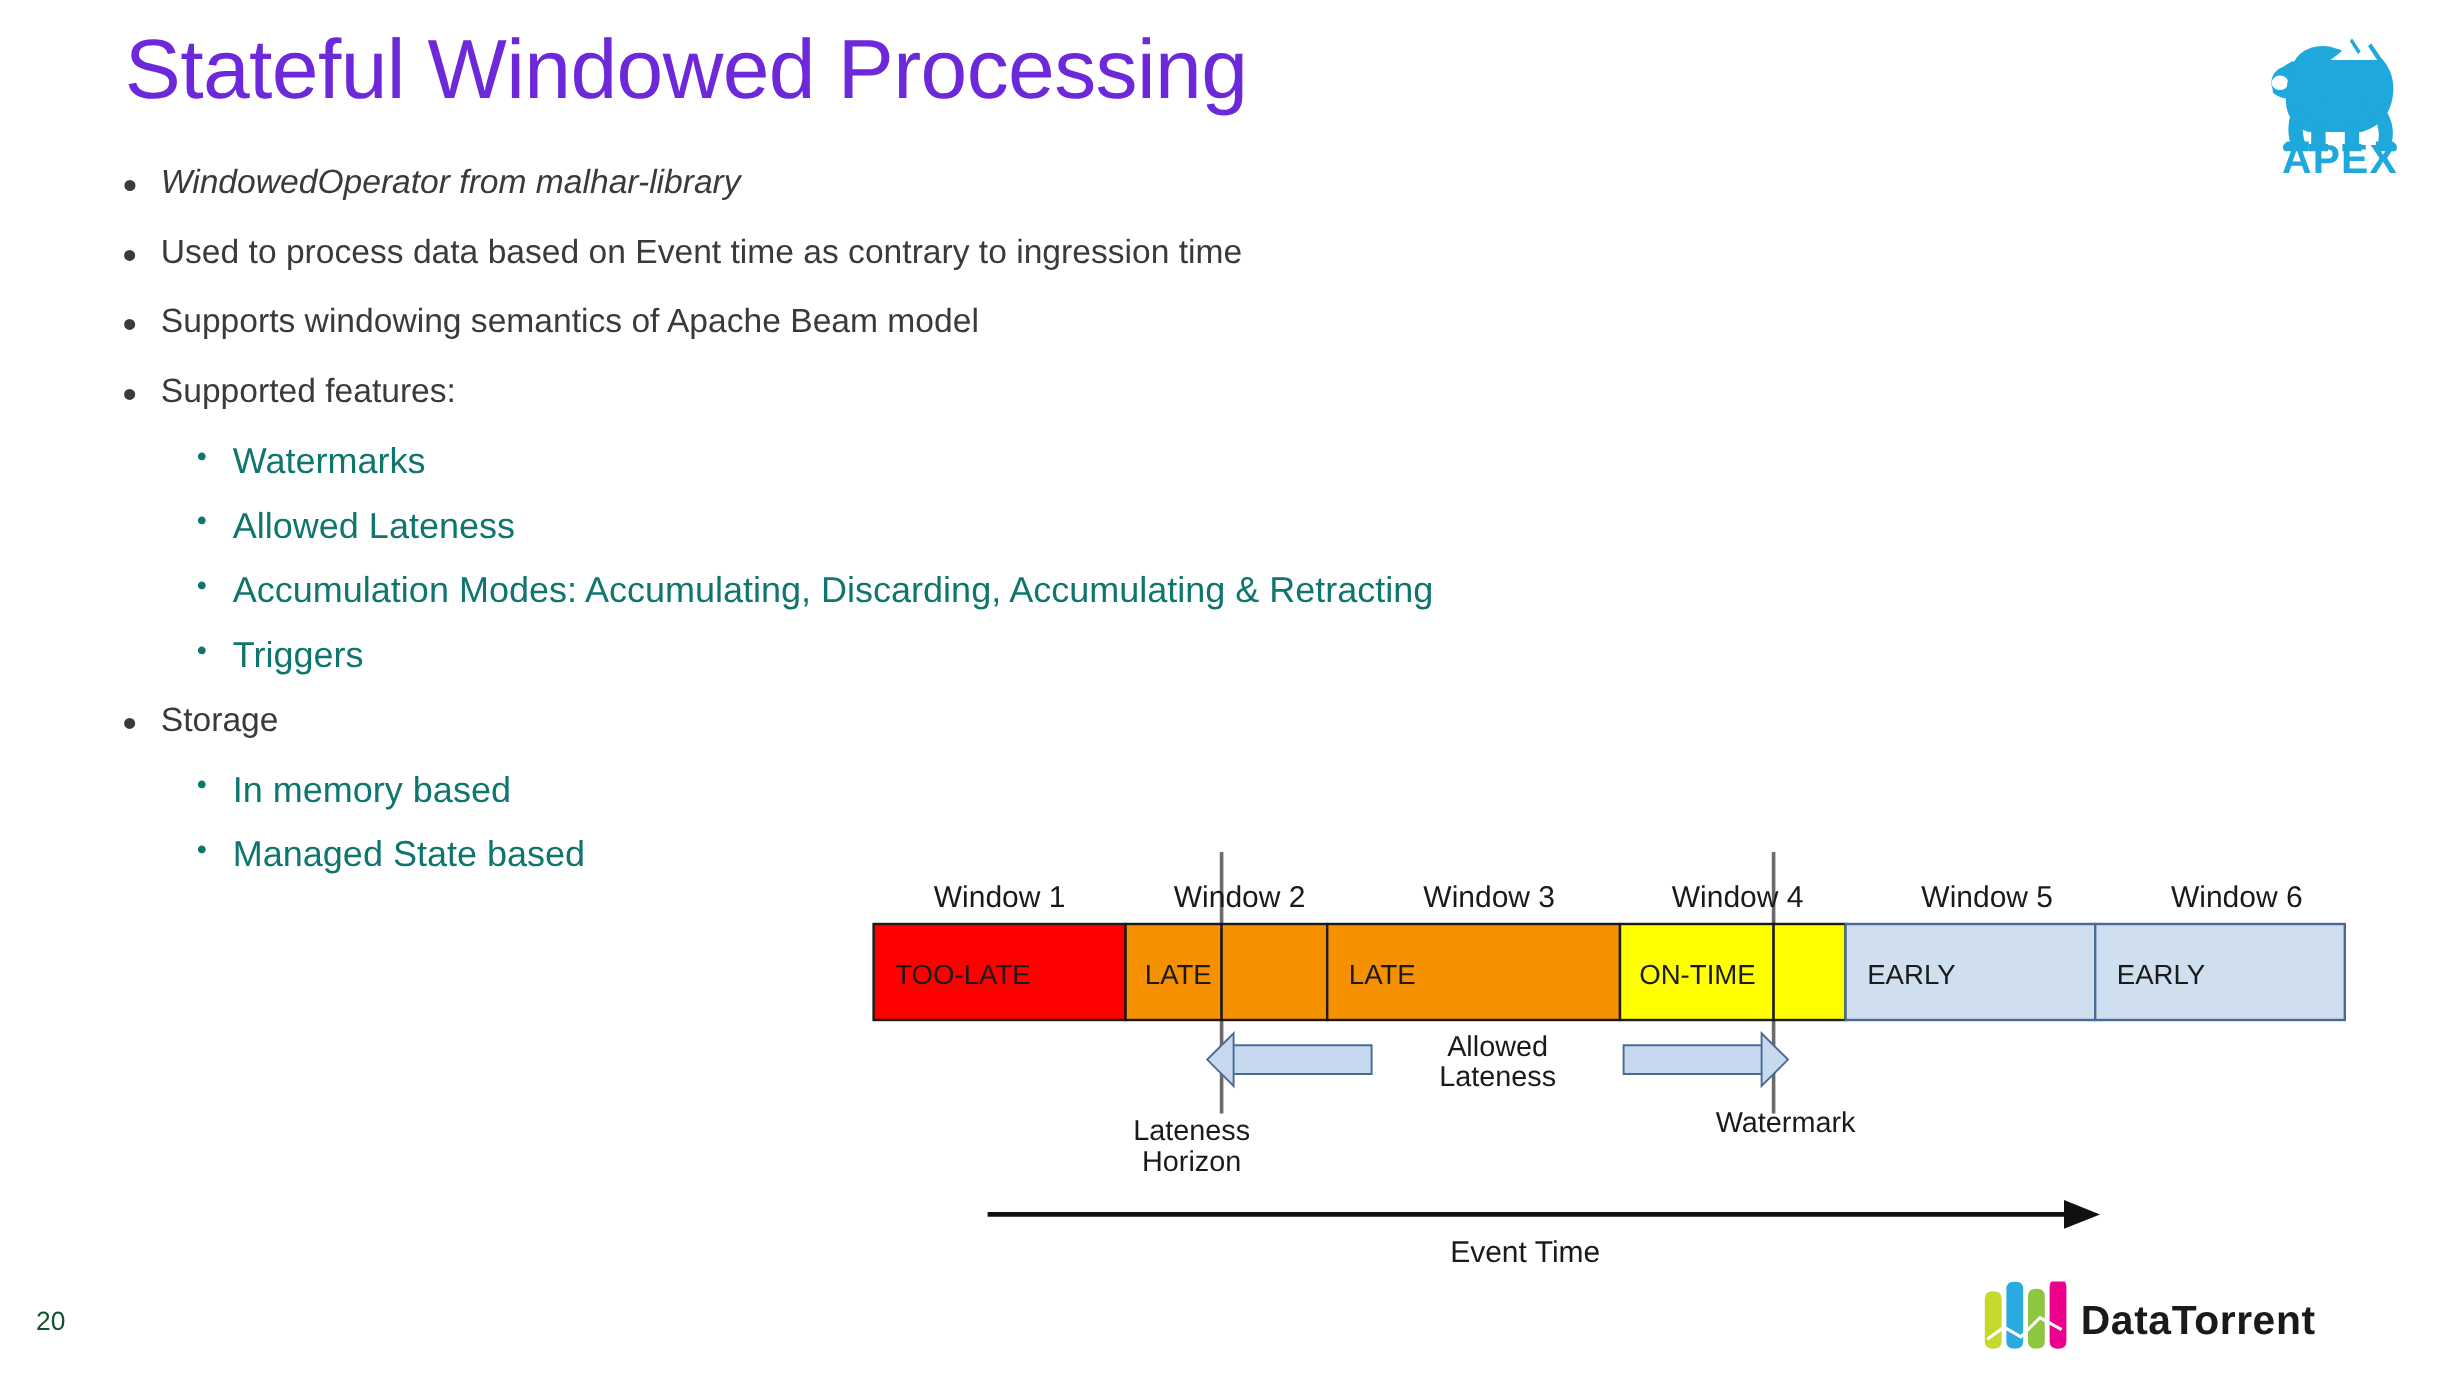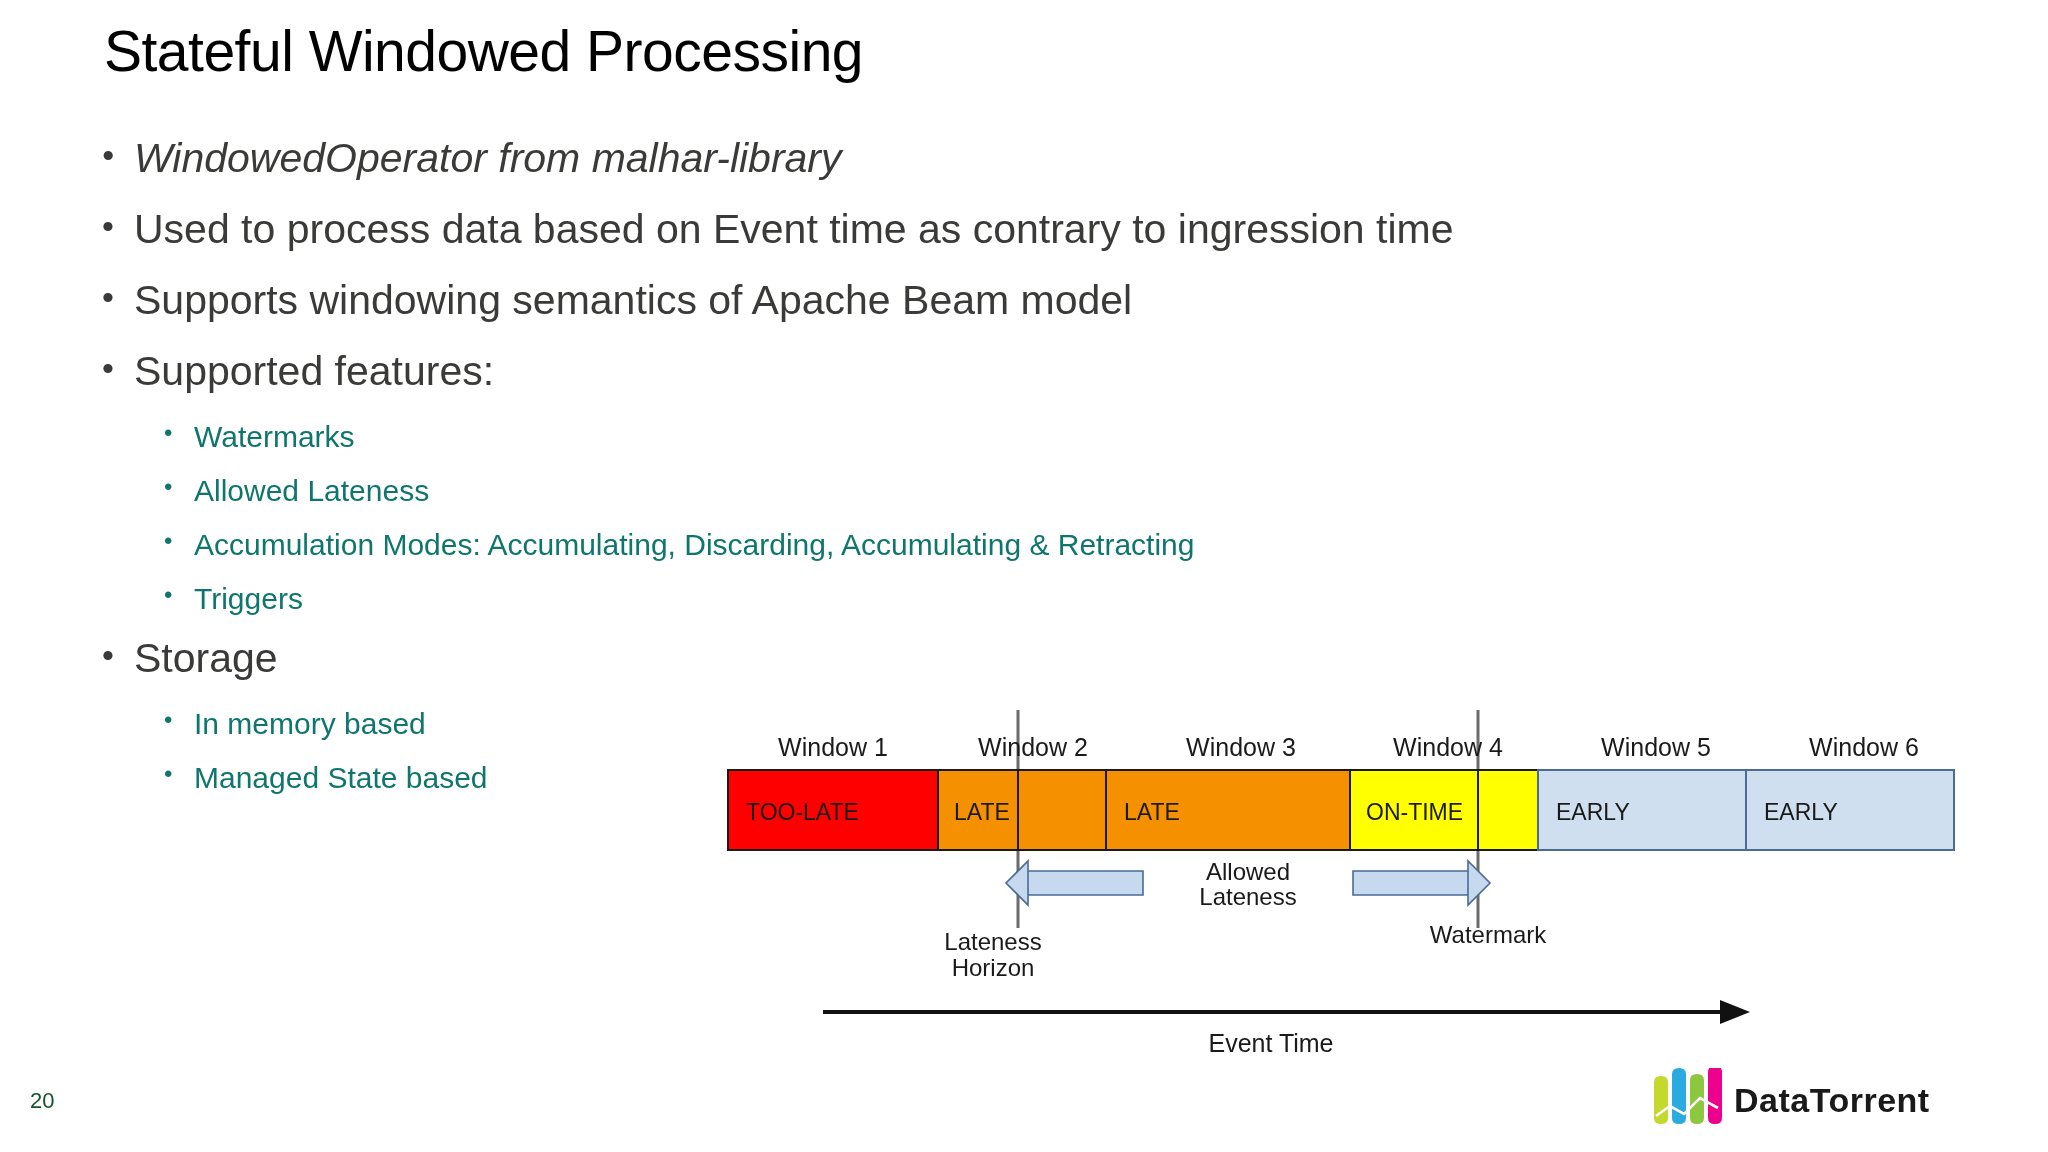--- a/index.html
+++ b/index.html
@@ -19,24 +19,24 @@
     position: absolute;
     inset: 0;
     background: #ffffff;
   }
 
   
   .title {
     position: absolute;
     left: 104px;
     top: 22px;
-    font-size: 57px;
+    font-size: 70px;
     line-height: 1.05;
     letter-spacing: -0.5px;
-    color: #000000;
+    color: #6d28d9;
     font-weight: 400;
     white-space: nowrap;
   }
 
   
   .apex-logo {
     position: absolute;
     left: 1880px;
     top: 18px;
     width: 140px;
@@ -56,21 +56,21 @@
 
   
   .bullets {
     position: absolute;
     left: 100px;
     top: 138px;
     width: 1880px;
   }
   .b1 {
     position: relative;
-    font-size: 41px;
+    font-size: 28px;
     line-height: 1.0;
     margin-bottom: 30px;
     padding-left: 34px;
     color: #3a3a38;
     white-space: nowrap;
   }
   .b1::before {
     content: "\2022";
     position: absolute;
     left: 2px;
@@ -124,20 +124,46 @@
   }
   .dt-logo svg { display: block; }
 </style>
 </head>
 <body>
 
 <div class="slide">
 
   <div class="title">Stateful Windowed Processing</div>
 
+  <div class="apex-logo">
+    <svg width="140" height="132" viewBox="0 0 140 132" aria-hidden="true">
+      <g fill="#1fa8dc">
+
+        <path d="M22 38 C16 40 12 46 13 53 C14 60 19 64 26 64 L38 64 L38 34 L30 33 Z"></path>
+        <ellipse cx="20" cy="51" rx="7" ry="6" fill="#ffffff"></ellipse>
+        <path d="M14 56 q6 5 13 2 l-1 3 q-7 3 -12 -2 z" fill="#1fa8dc"></path>
+
+        <path d="M34 30 C40 22 52 19 62 21 L72 24 L80 14 L88 26 L96 18 L104 30
+                 C112 38 116 50 114 62 C112 78 102 88 88 92
+                 L44 92 C30 88 24 76 25 62 C26 48 28 38 34 30 Z"></path>
+        <path d="M70 26 L78 16 L85 27 L93 20 L101 32 L62 32 Z" fill="#ffffff"></path>
+
+        <path d="M30 74 C26 84 26 96 30 104 L42 104 C38 94 38 84 42 76 Z"></path>
+        <path d="M96 76 C102 84 104 94 101 104 L112 104 C116 94 114 82 108 74 Z"></path>
+        <rect x="46" y="88" width="12" height="18" rx="4"></rect>
+        <rect x="74" y="88" width="12" height="18" rx="4"></rect>
+        <path d="M26 100 q-6 4 -2 8 l20 0 l0 -8 z"></path>
+        <path d="M100 100 l0 8 l16 0 q4 -4 -2 -8 z"></path>
+        <path d="M44 102 l0 6 l16 0 l0 -6 z"></path>
+        <path d="M72 102 l0 6 l16 0 l0 -6 z"></path>
+        <rect x="58" y="62" width="32" height="7" rx="3"></rect>
+      </g>
+    </svg>
+    <div class="apex-word">APEX</div>
+  </div>
 
   <div class="bullets">
     <div class="b1 italic">WindowedOperator from malhar-library</div>
     <div class="b1">Used to process data based on Event time as contrary to ingression time</div>
     <div class="b1">Supports windowing semantics of Apache Beam model</div>
     <div class="b1">Supported features:</div>
     <div class="grp-sub">
       <div class="b2">Watermarks</div>
       <div class="b2">Allowed Lateness</div>
       <div class="b2">Accumulation Modes: Accumulating, Discarding, Accumulating &amp; Retracting</div>

